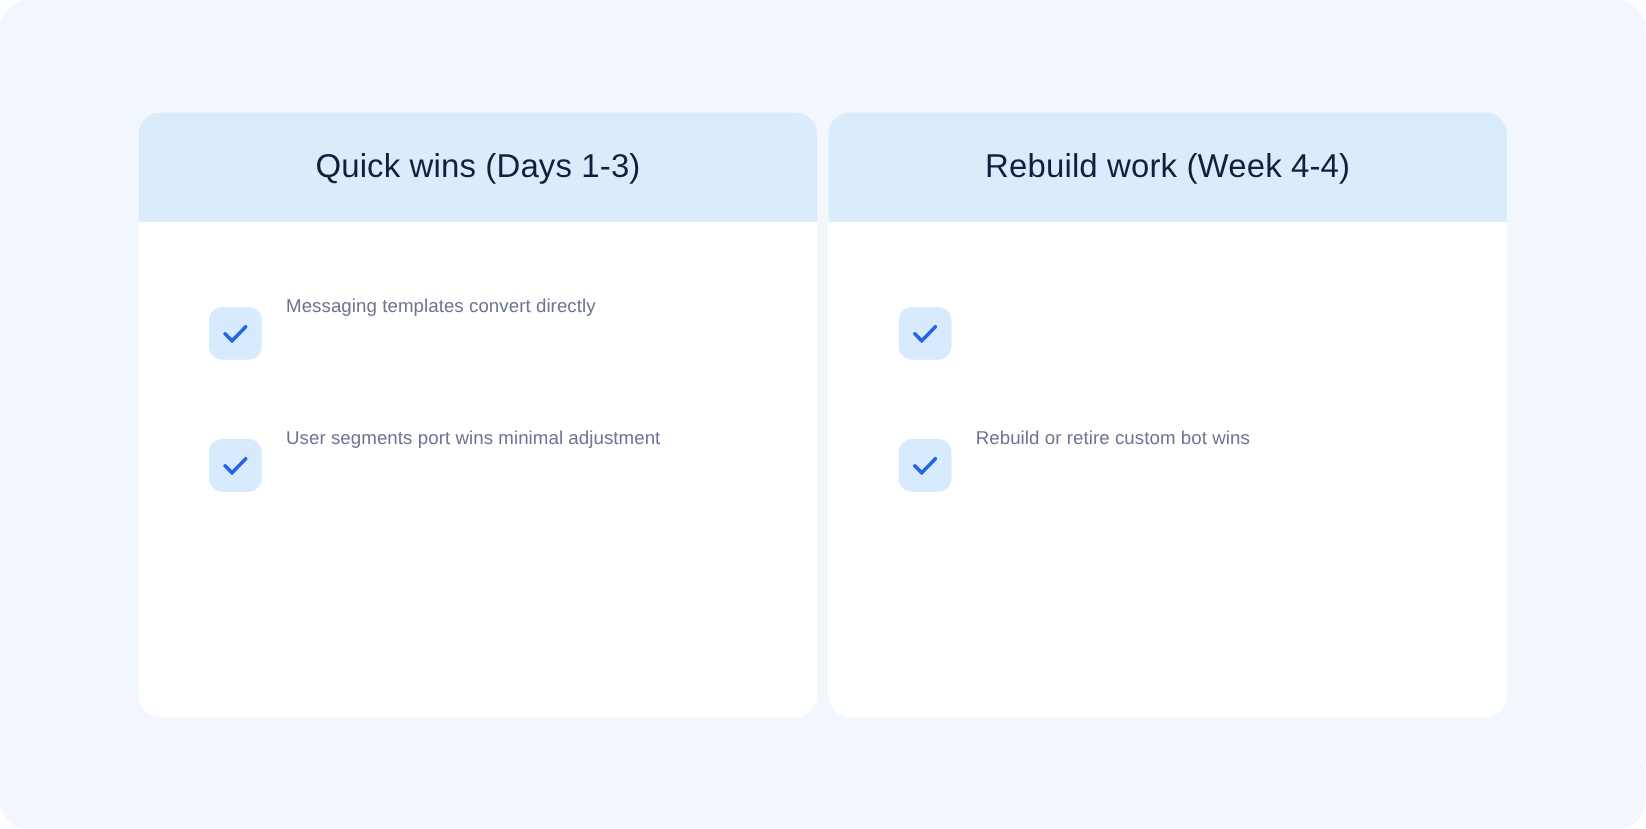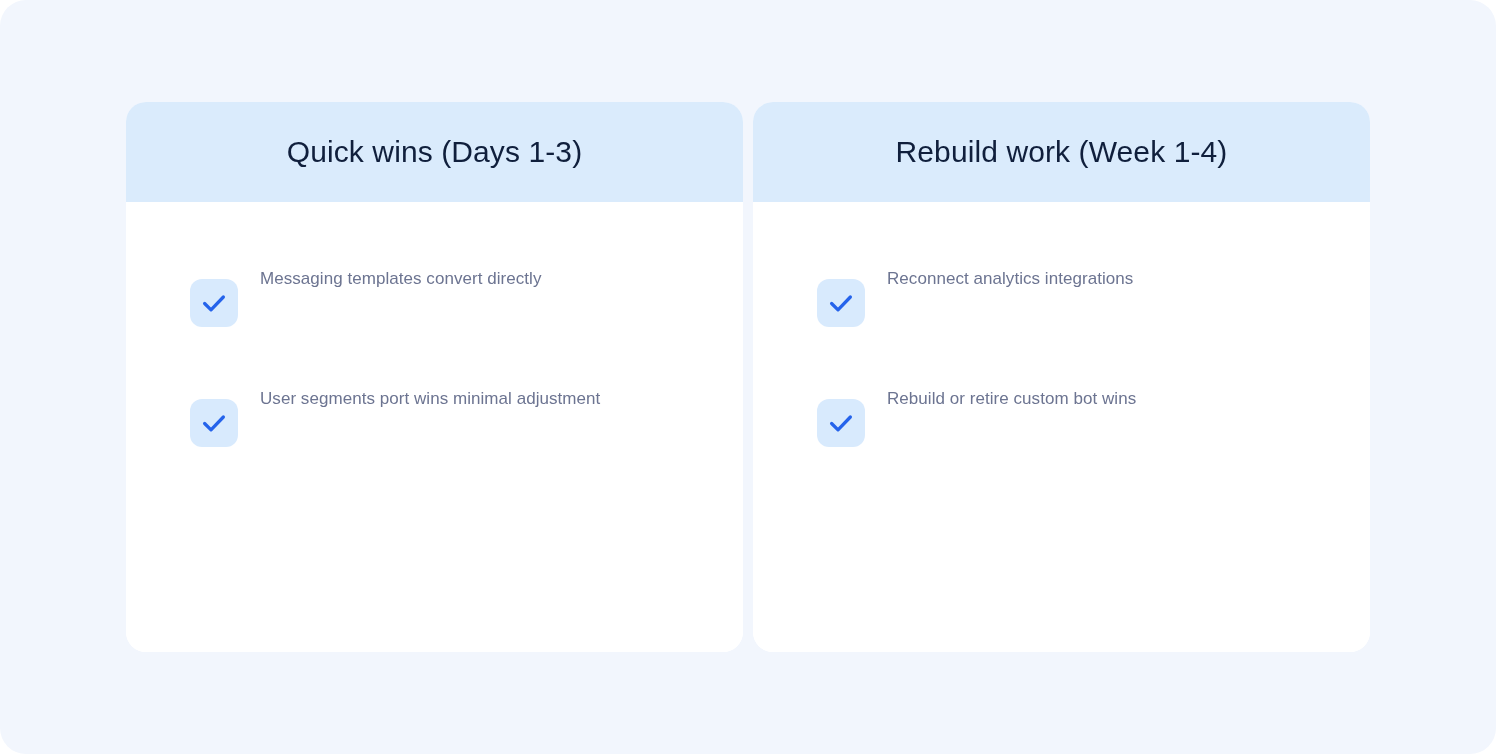--- a/index.html
+++ b/index.html
@@ -143,33 +143,32 @@
             <span class="check-text">User segments port wins minimal adjustment</span>
           </li>
 
 
         </ul>
       </div>
     </section>
 
     <section class="card">
       <div class="card-header">
-        <h2 class="card-title">Rebuild work (Week 1-4)</h2>
+        <h2 class="card-title">Rebuild work (Week 4-4)</h2>
       </div>
       <div class="card-body">
         <ul class="check-list">
 
 
           <li class="check-item">
             <span class="check-box">
               <svg viewBox="0 0 24 24" fill="none" aria-hidden="true">
                 <path d="M4.5 12.4 L9.6 17.5 L19.5 7.2" stroke="#2563eb" stroke-width="2.6" stroke-linecap="round" stroke-linejoin="round"></path>
               </svg>
             </span>
-            <span class="check-text">Reconnect analytics integrations</span>
           </li>
 
           <li class="check-item">
             <span class="check-box">
               <svg viewBox="0 0 24 24" fill="none" aria-hidden="true">
                 <path d="M4.5 12.4 L9.6 17.5 L19.5 7.2" stroke="#2563eb" stroke-width="2.6" stroke-linecap="round" stroke-linejoin="round"></path>
               </svg>
             </span>
             <span class="check-text">Rebuild or retire custom bot wins</span>
           </li>

